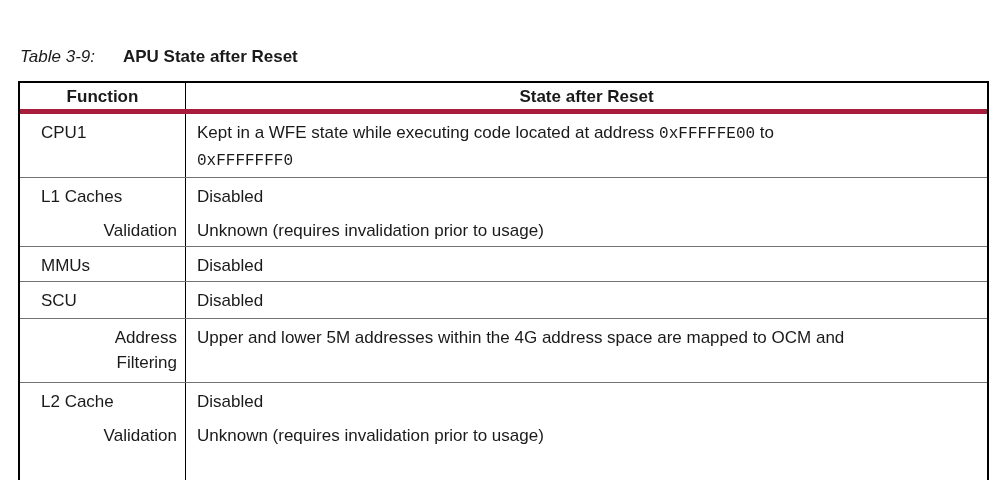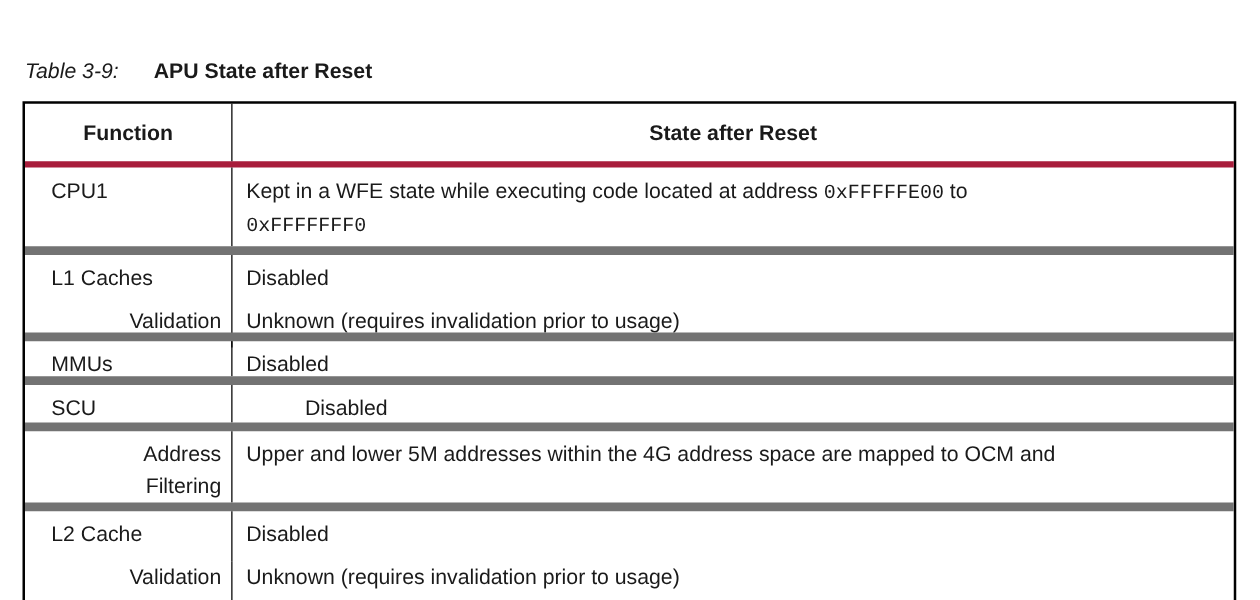--- a/index.html
+++ b/index.html
@@ -36,27 +36,27 @@
     top: 43px;
     width: 971px;
     border: 2px solid #000;
     background: #fff;
     display: flex;
     flex-direction: column;
   }
   .row {
     display: flex;
     flex: 0 0 auto;
-    border-top: 7px solid #737373;
+    border-top: 1px solid #737373;
     font-size: 17px;
     line-height: 25px;
   }
   .row.no-top { border-top: none; }
   .header-row {
-    height: 51px;
+    height: 31px;
     border-top: none;
     border-bottom: 5px solid var(--accent);
     font-weight: 700;
     justify-content: space-between;
   }
   .header-row .cell {
     display: flex;
     align-items: center;
     justify-content: center;
     padding: 0;
@@ -75,21 +75,21 @@
   .align-right { text-align: right; }
   .wrap-narrow { display: inline-block; max-width: 96px; }
   .mono {
     font-family: "Liberation Mono", "DejaVu Sans Mono", monospace;
     font-size: 16px;
   }
 
   .row-cpu1 { height: 63px; }
   .row-l1   { height: 69px; }
   .row-mmus { height: 35px; }
-  .row-scu  { height: 37px; gap: 47px; }
+  .row-scu  { height: 37px; }
   .row-addr { height: 64px; }
   .row-l2   { height: 128px; }
 
   .group { flex-direction: column; }
   .group .sub-row { display: flex; flex: 0 0 auto; }
   .group .sub-row:last-child { flex: 1 1 auto; }
   .group .sub-row .cell { padding-top: 0; padding-bottom: 9px; }
   .group .sub-row:first-child .cell { padding-top: 6px; }
   .group .sub-row .label-cell { height: auto; }
 

